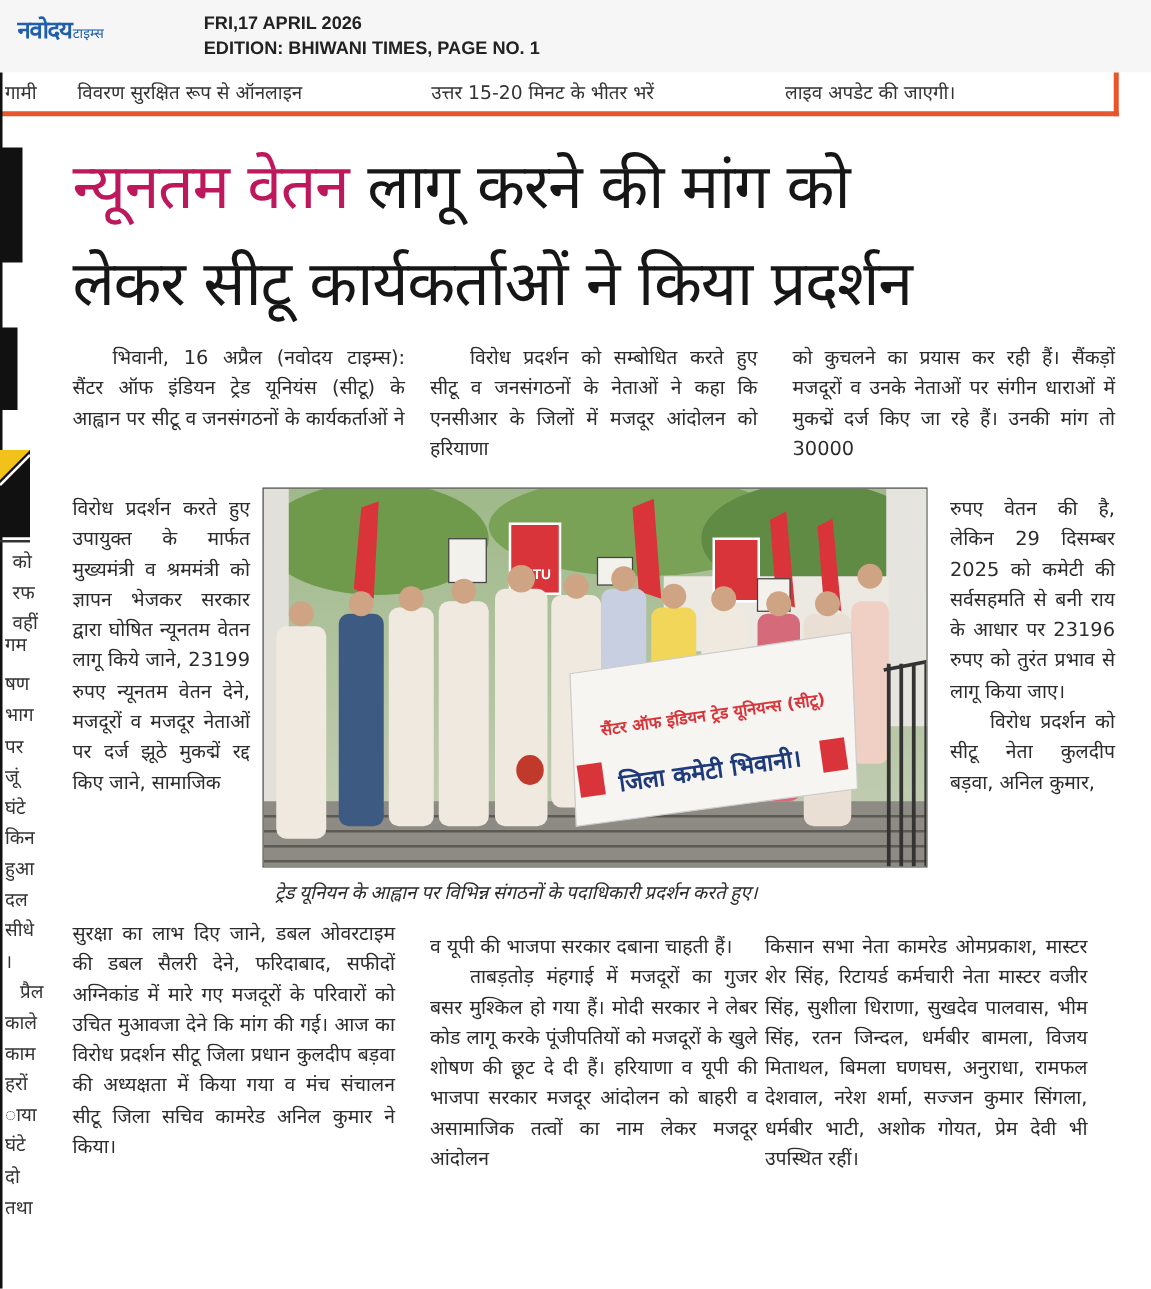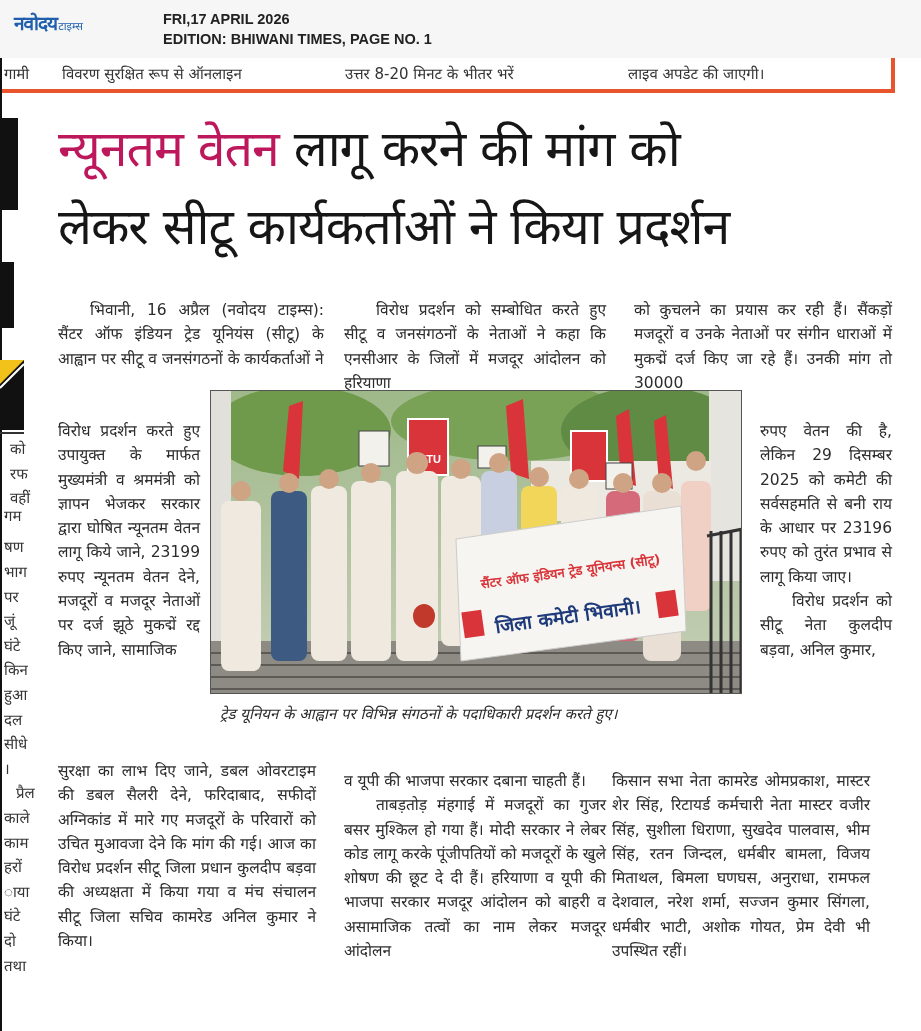--- a/index.html
+++ b/index.html
@@ -24,46 +24,46 @@
   .edge-block { position: absolute; background: #111; }
   .edge-yellow { position: absolute; left: 0; top: 360px; width: 24px; height: 70px; }
   .edge-text { position: absolute; left: 4px; font-size: 15px; color: #333; white-space: nowrap; line-height: 24px; }
 
   
   .headline { position: absolute; left: 58px; top: 110px; width: 840px; font-family: "DejaVu Sans", sans-serif; font-size: 50px; line-height: 78px; color: #161616; font-weight: normal; letter-spacing: -1px; }
   .headline .hl-blue { color: #be185d; }
   .hl-line { display: block; white-space: nowrap; }
 
   
-  .col { position: absolute; font-family: "DejaVu Sans", sans-serif; font-size: 15.5px; line-height: 24.3px; color: #2c2c2c; text-align: justify; margin-top: 24px; }
+  .col { position: absolute; font-family: "DejaVu Sans", sans-serif; font-size: 15.5px; line-height: 24.3px; color: #2c2c2c; text-align: justify; }
   .col p { text-align: justify; text-align-last: auto; }
   .indent { text-indent: 32px; }
 
   
   .photo { position: absolute; left: 210px; top: 390px; width: 532px; height: 304px; overflow: hidden; border: 1px solid #555; background: #cfd8c4; }
-  .caption { position: absolute; left: 220px; top: 703px; font-size: 15px; font-style: italic; color: #2a2a2a; white-space: nowrap; }
+  .caption { position: absolute; left: 220px; top: 703px; font-size: 15px; font-style: italic; color: #2a2a2a; white-space: nowrap; font-family: Liberation Serif, serif; }
 </style>
 </head>
 <body>
 
 <div class="header">
   <div class="logo">
     <span class="logo-main">नवोदय</span>
     <span class="logo-sub">टाइम्स</span>
   </div>
   <div class="meta">
     <div>FRI,17 APRIL 2026</div>
     <div>EDITION: BHIWANI TIMES, PAGE NO. 1</div>
   </div>
 </div>
 
 <div class="strip">
   <span class="strip-text" style="left:4px">गामी</span>
   <span class="strip-text" style="left:62px">विवरण सुरक्षित रूप से ऑनलाइन</span>
-  <span class="strip-text" style="left:345px">उत्तर 8-20 मिनट के भीतर भरें</span>
+  <span class="strip-text" style="left:345px">उत्तर 15-20 मिनट के भीतर भरें</span>
   <span class="strip-text" style="left:628px">लाइव अपडेट की जाएगी।</span>
 </div>
 <div class="strip-line-h"></div>
 <div class="strip-line-v"></div>
 <div class="left-rule"></div>
 
 <div class="edge-block" style="left:0;top:118px;width:18px;height:92px"></div>
 <div class="edge-block" style="left:0;top:262px;width:14px;height:66px"></div>
 <svg class="edge-yellow" viewBox="0 0 24 70">
   <rect x="0" y="0" width="24" height="70" fill="#111"></rect>

